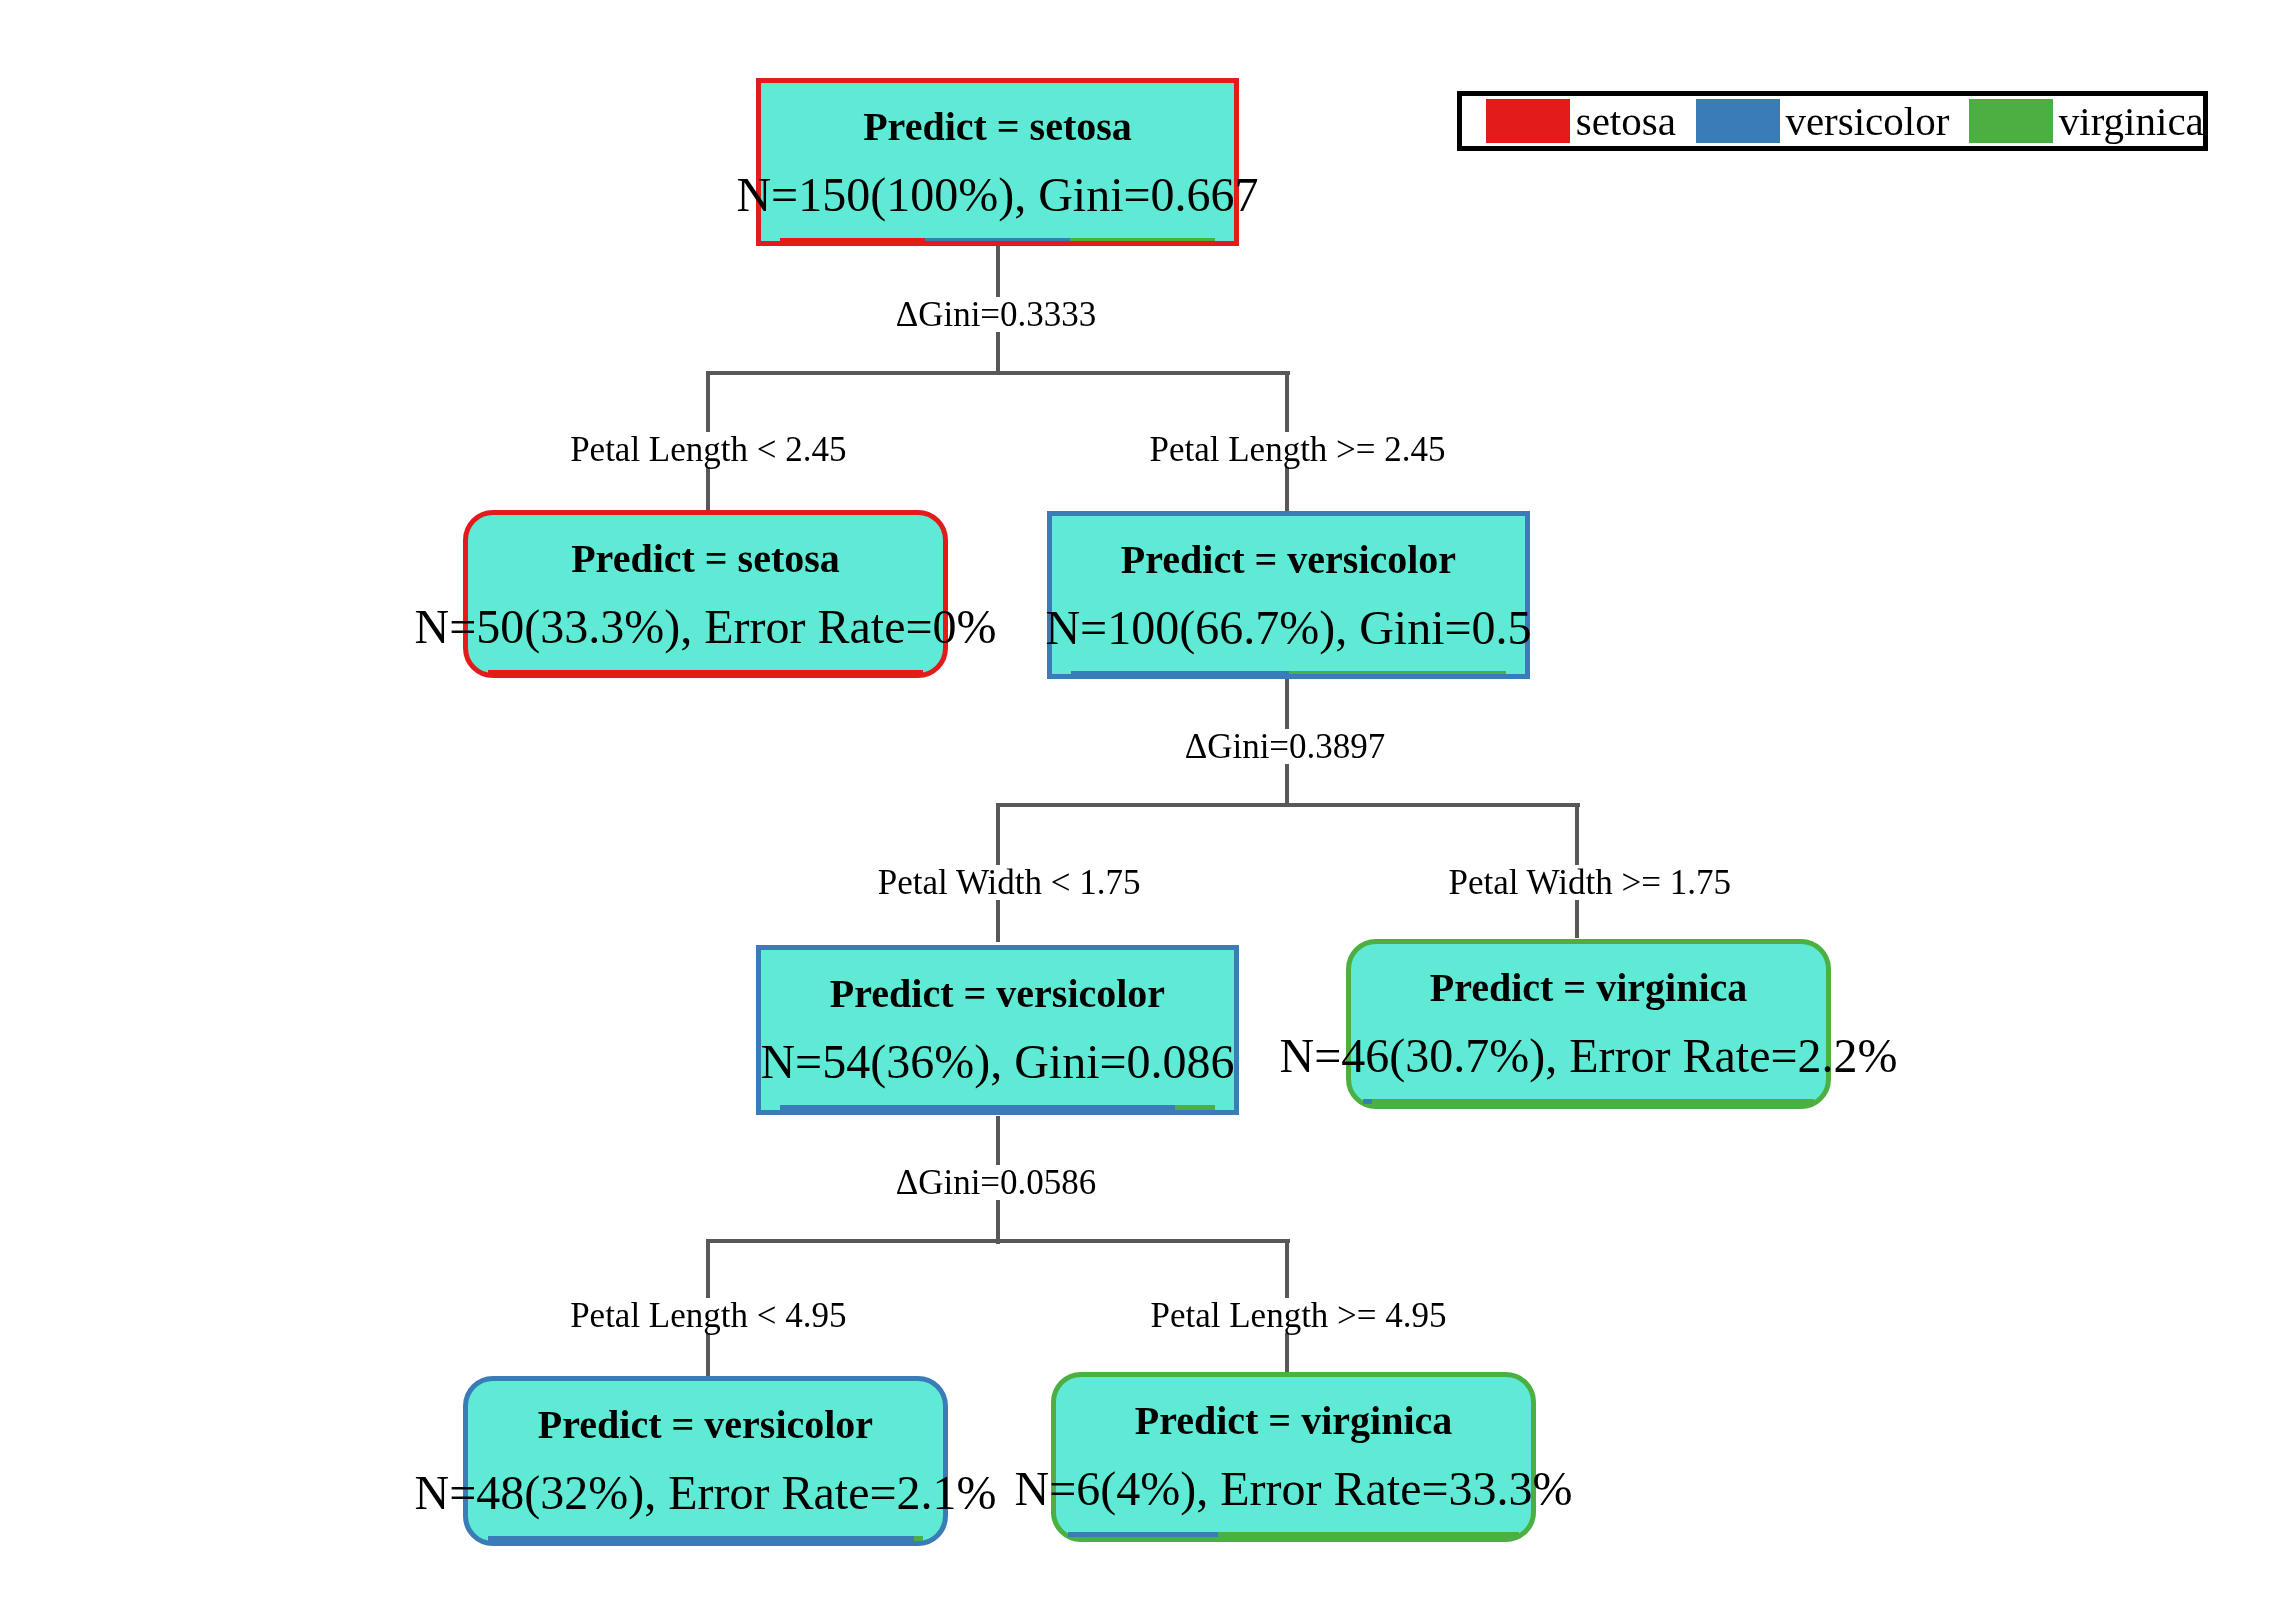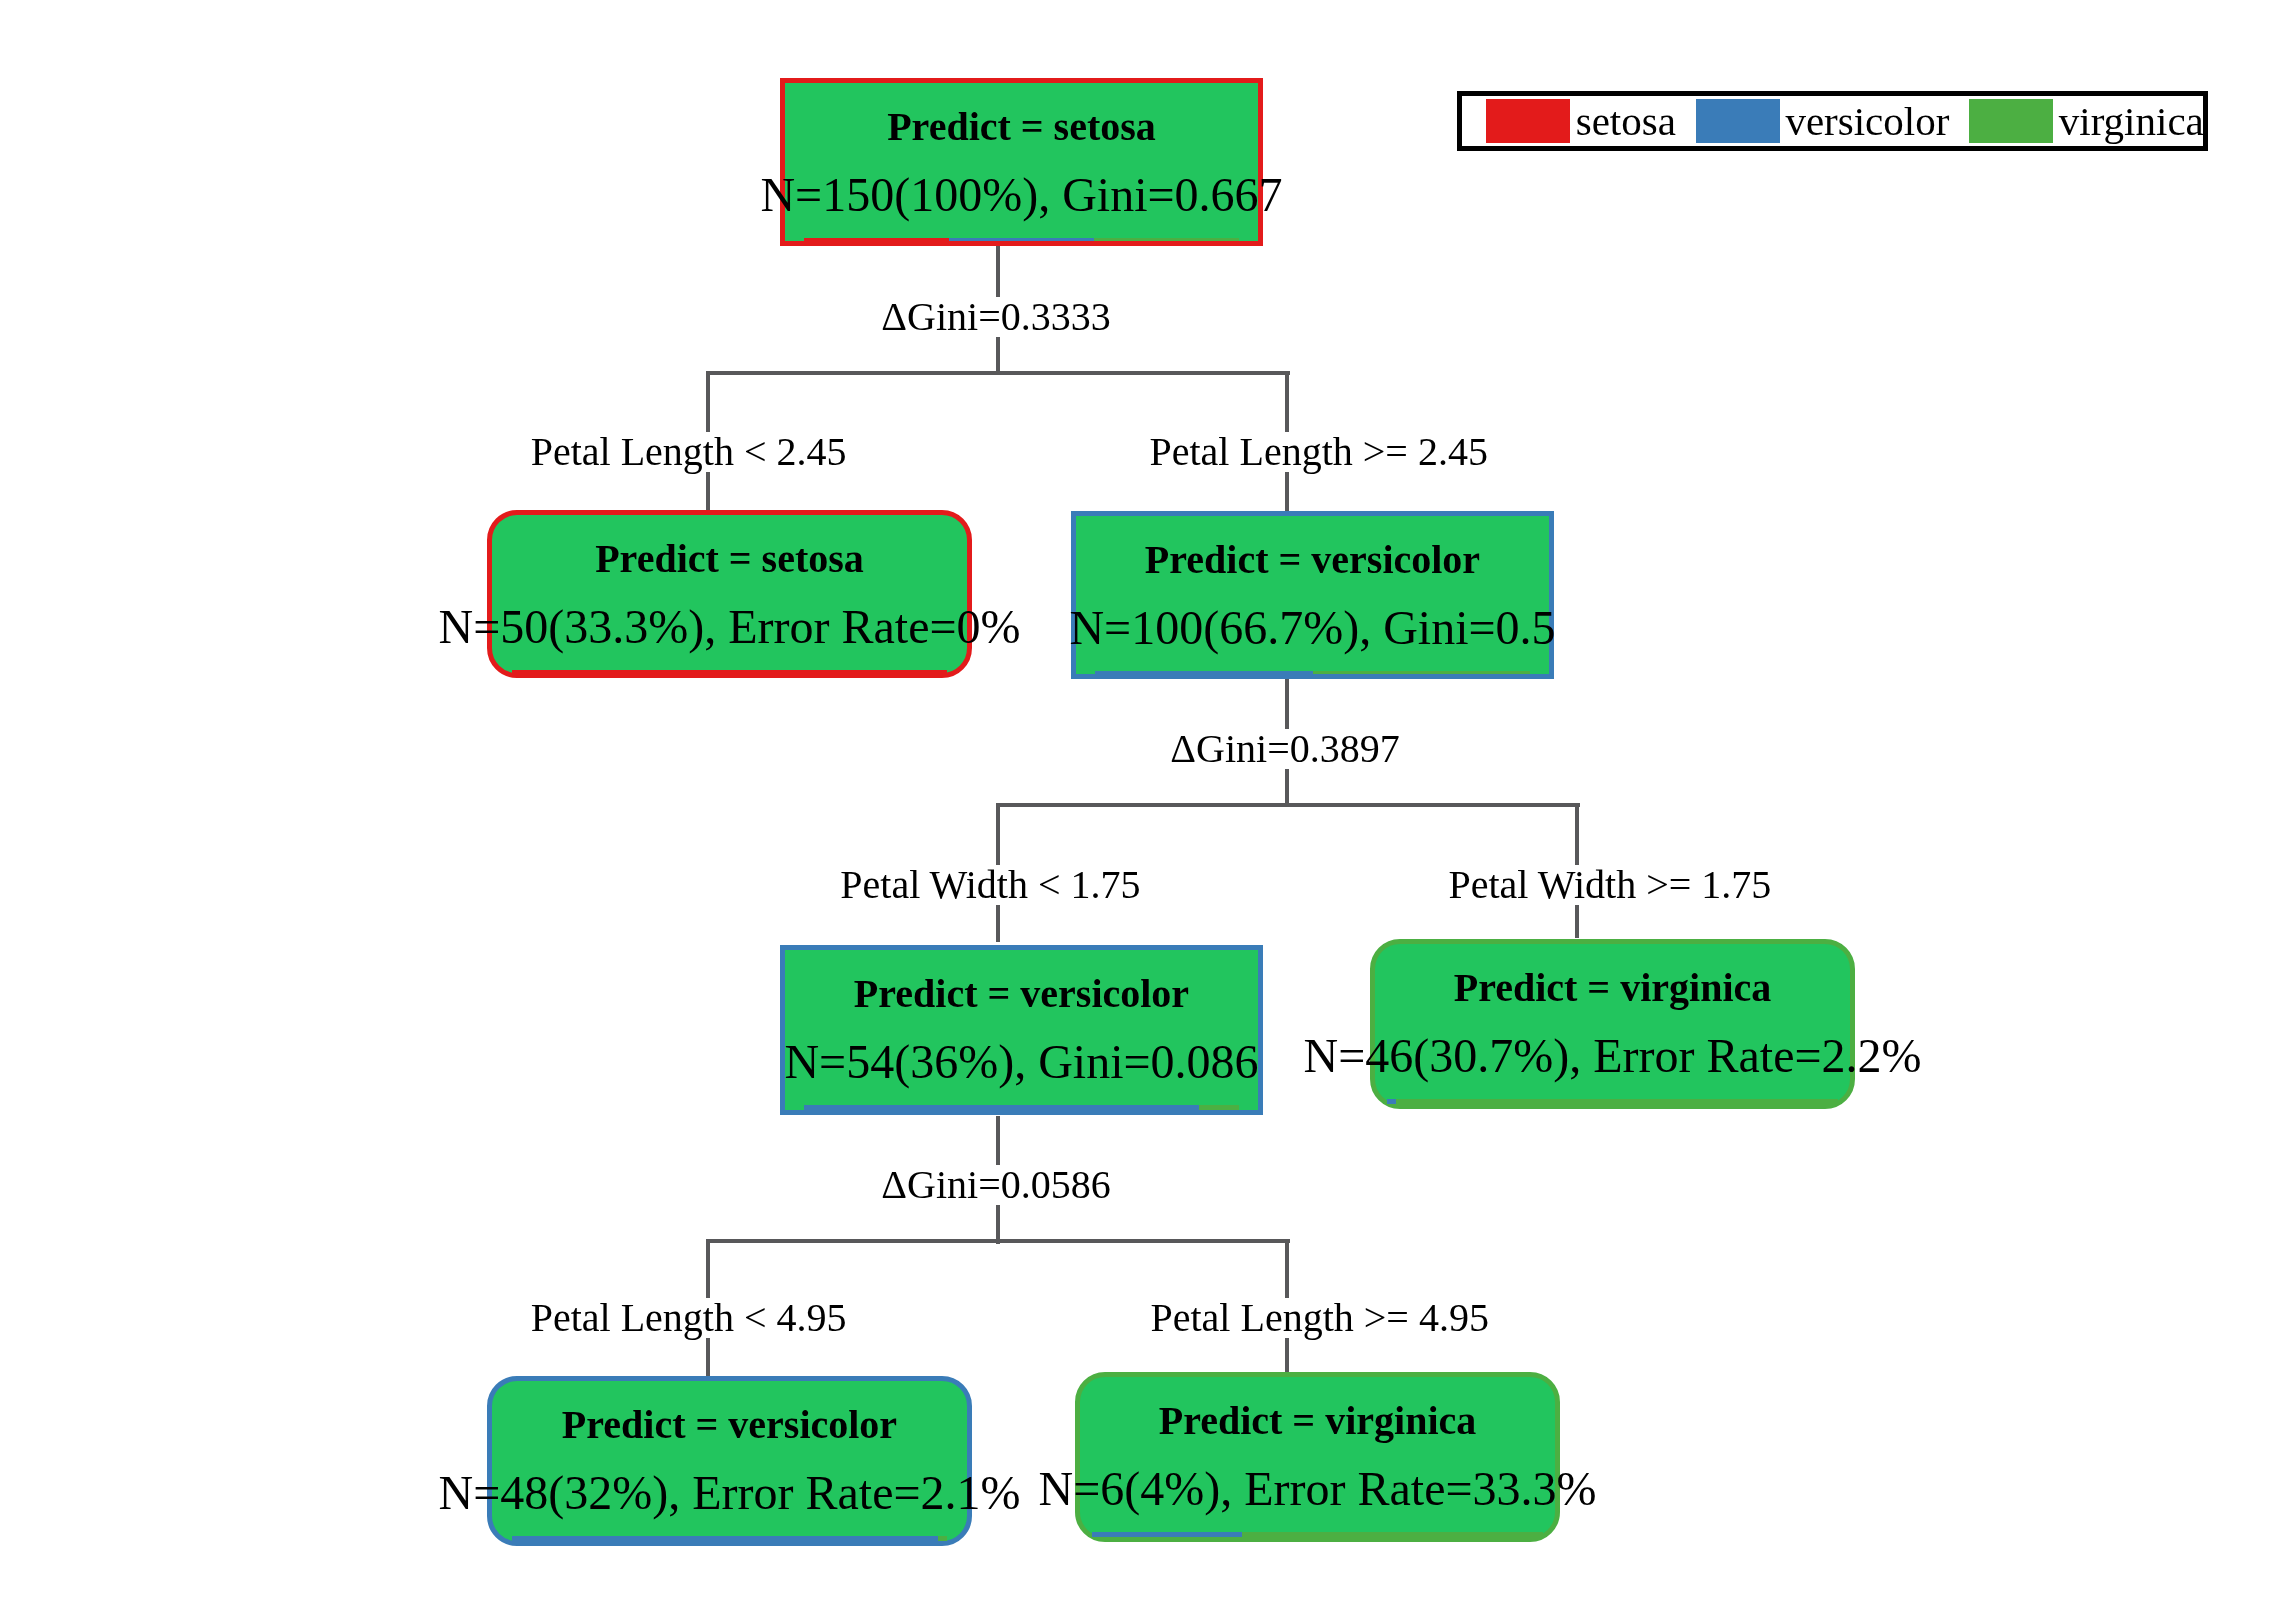--- a/index.html
+++ b/index.html
@@ -47,27 +47,26 @@
     padding: 0 7px 0 5.7px;
     white-space: nowrap;
   }
   .legend-pad-1 { width: 24px; flex: none; }
   .legend-pad-2 { width: 12.8px; flex: none; }
 
   
   .node {
     position: absolute;
     box-sizing: border-box;
-    background: #22c55e;
+    background: #5eead4;
     border-style: solid;
     border-width: 5px;
     display: flex;
     flex-direction: column;
     align-items: center;
-    margin-left: 24px;
   }
   .node.leaf { border-radius: 30px; }
   .node .title {
     font-weight: bold;
     font-size: 40px;
     color: #000000;
     line-height: 1;
     white-space: nowrap;
     margin-top: 24px;
   }
@@ -94,21 +93,21 @@
   }
   .hline {
     position: absolute;
     height: 4.3px;
     background: #58585a;
   }
 
   
   .edge-label {
     position: absolute;
-    font-size: 40px;
+    font-size: 35px;
     color: #000000;
     line-height: 1;
     white-space: nowrap;
     background: #ffffff;
     padding: 0 8.5px;
   }
   .edge-label.center { transform: translateX(-50%); }
   .edge-label.left-of { transform: translateX(-100%); }
 </style>
 </head>

